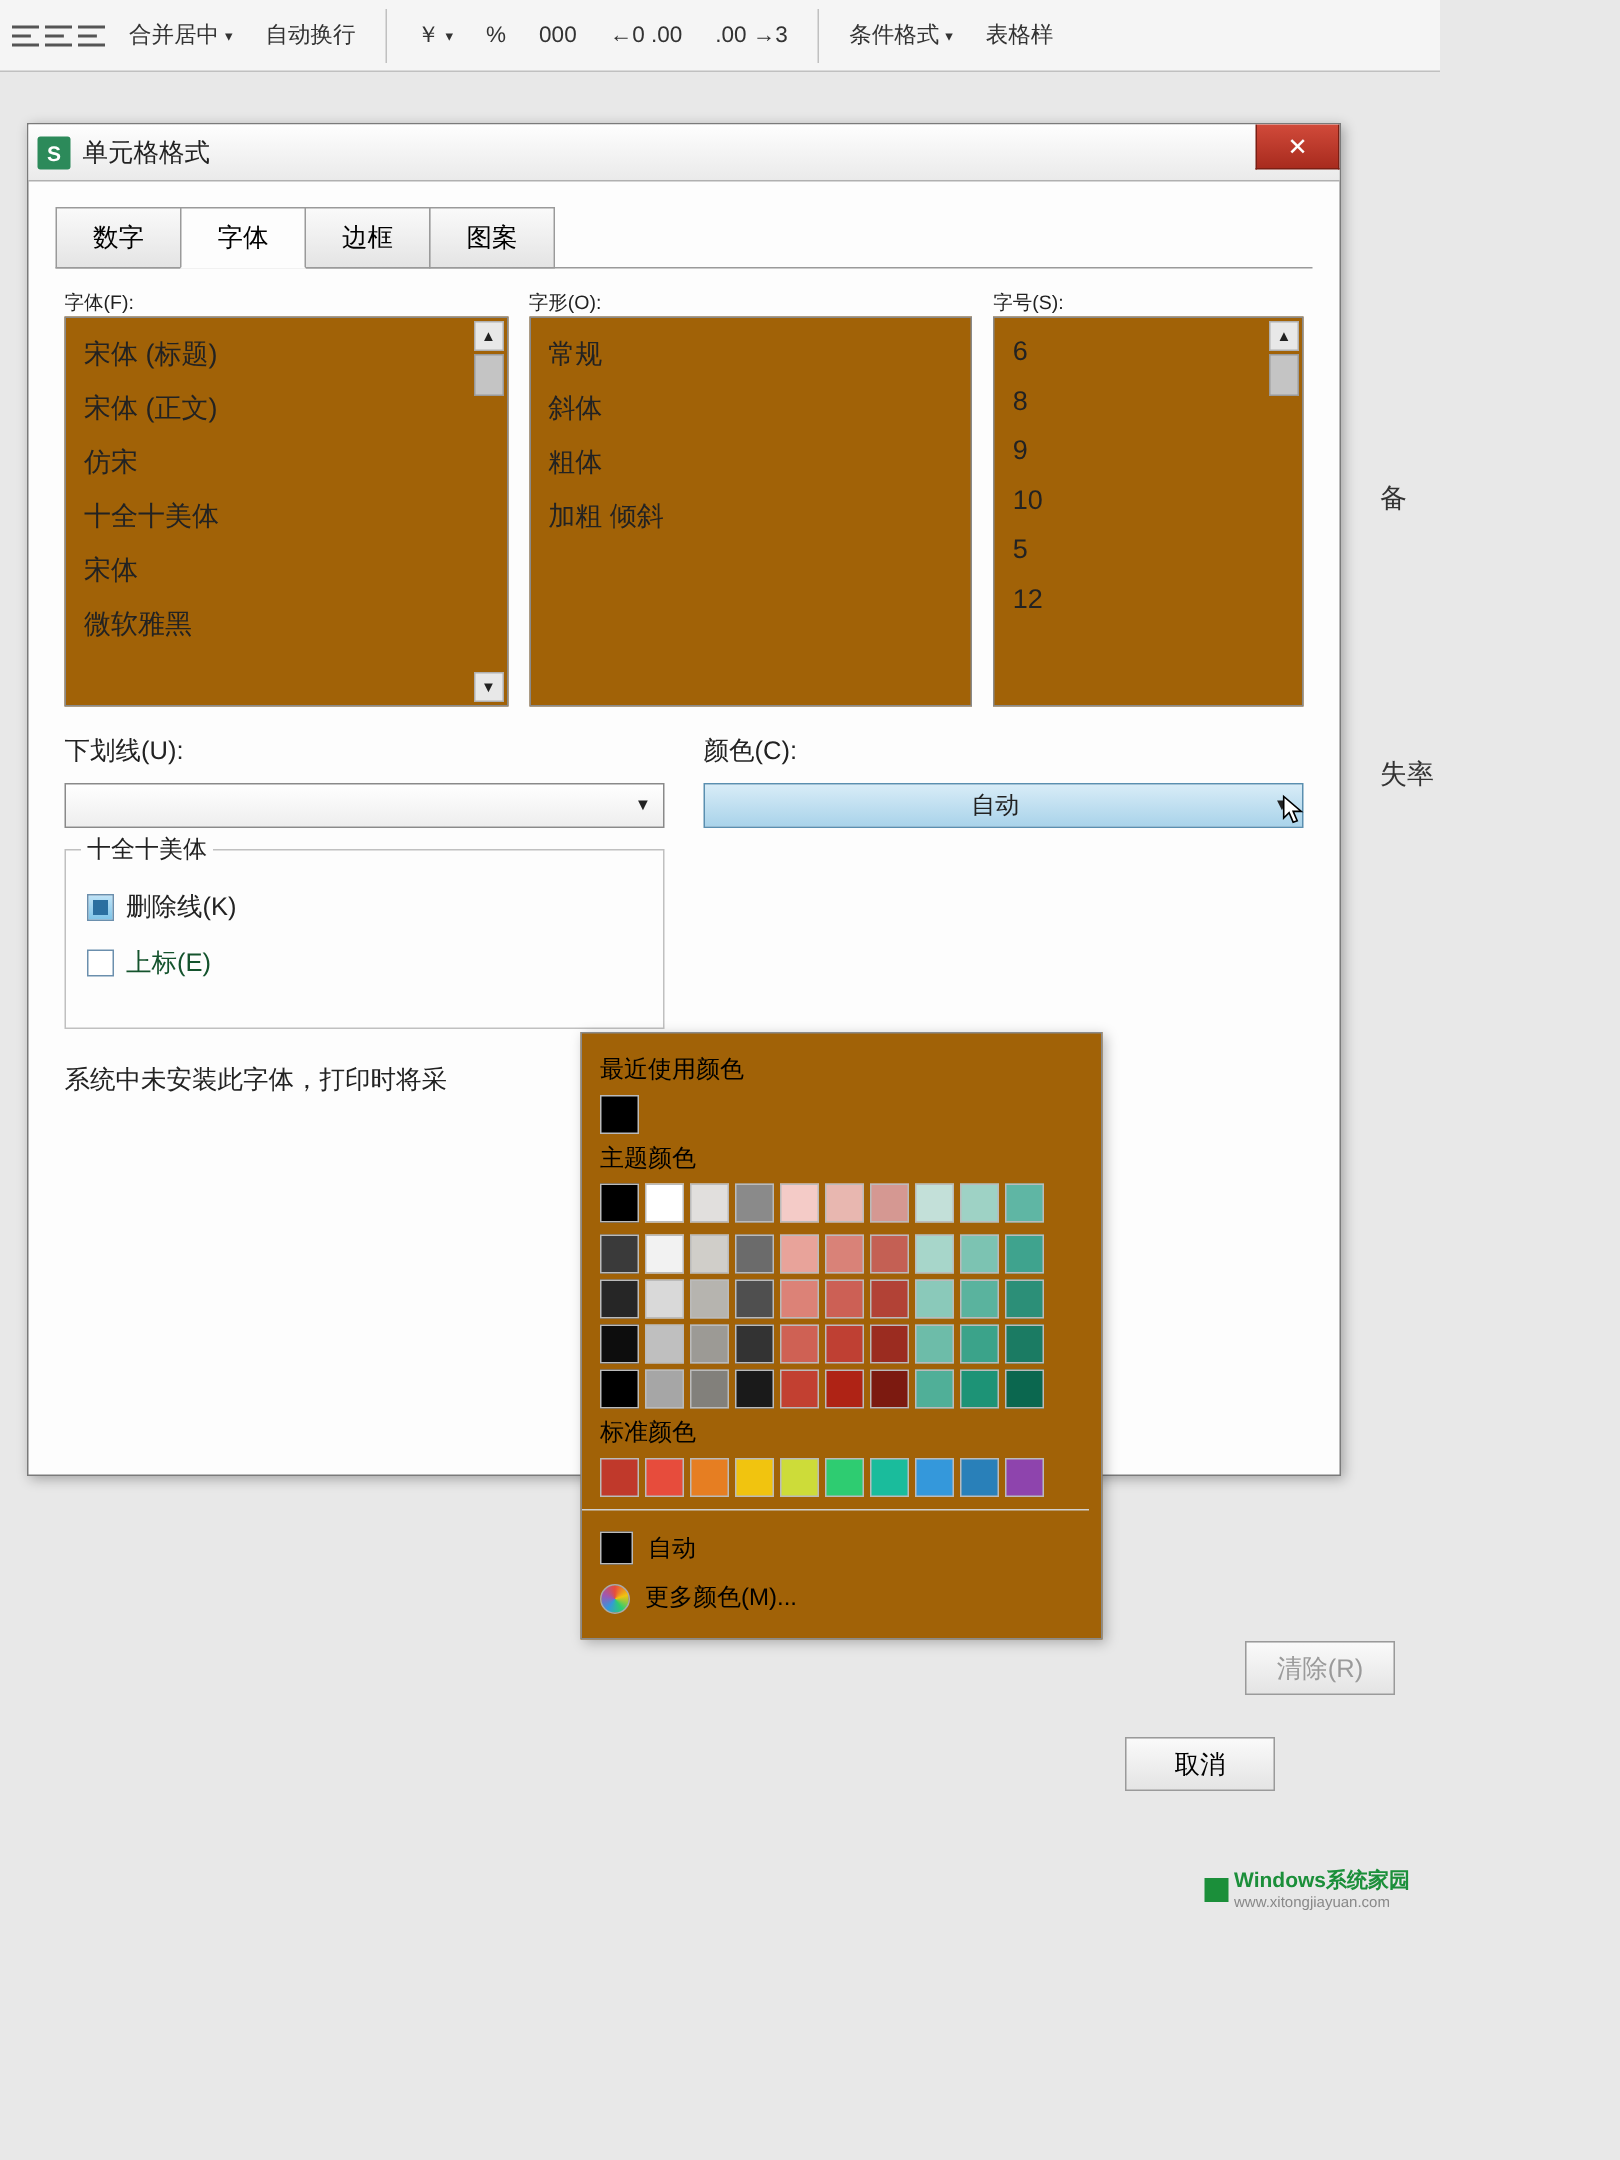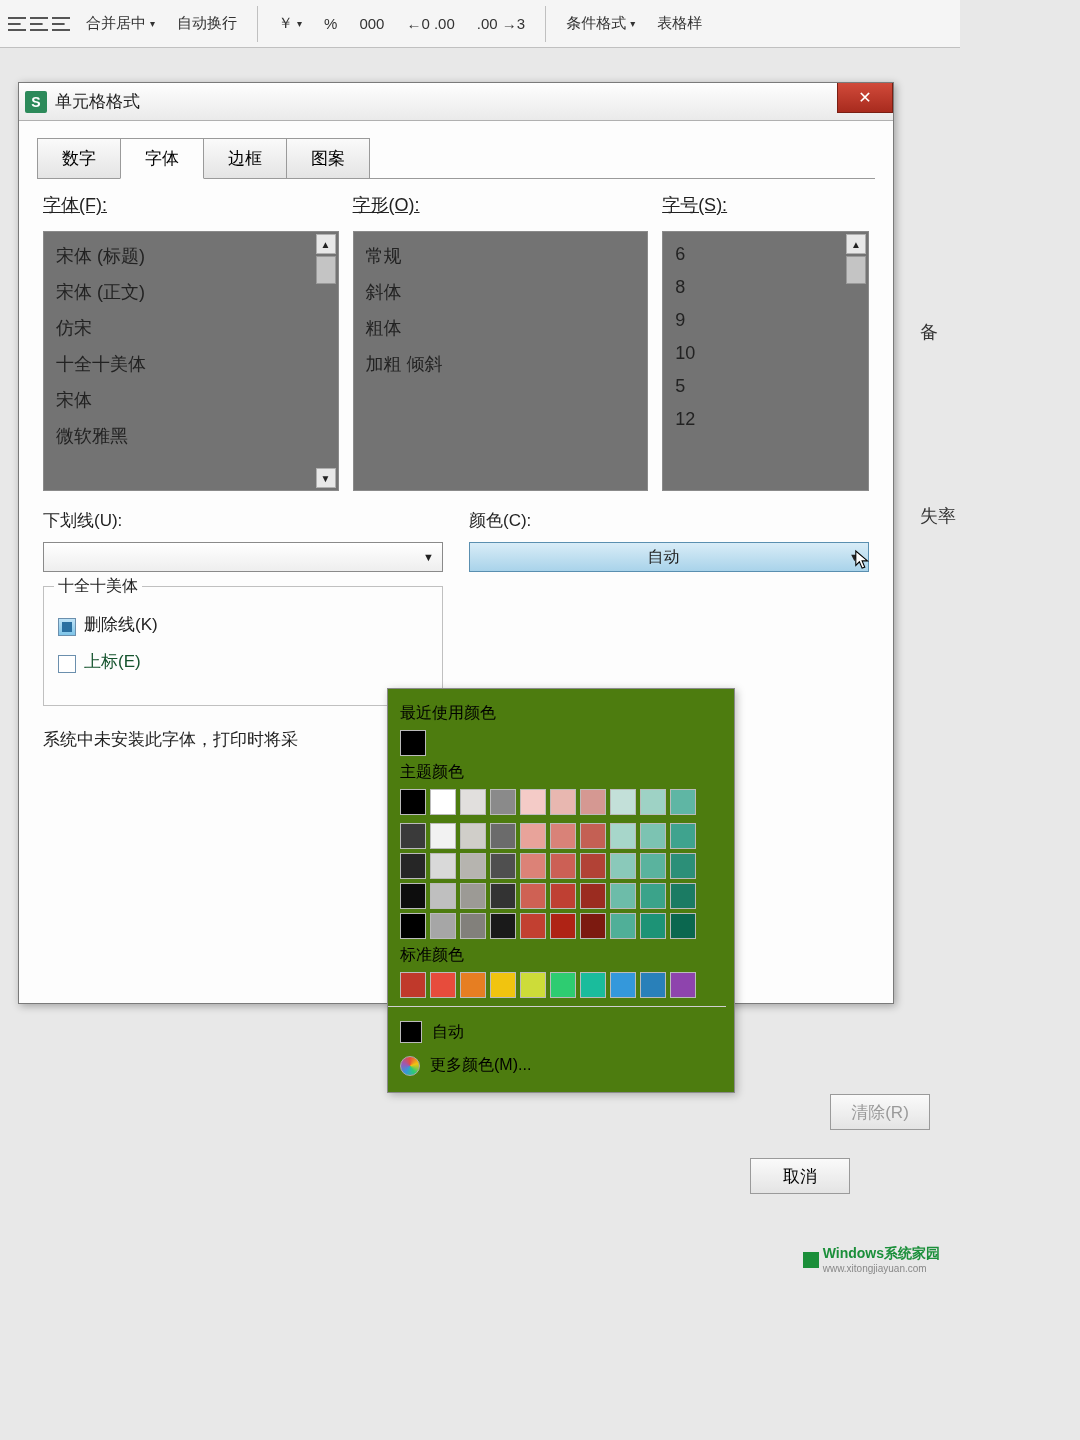--- a/index.html
+++ b/index.html
@@ -26,48 +26,48 @@
   .tabstrip { display: flex; padding: 16px 18px 0 18px; gap: 0; }
   .tab { padding: 8px 24px; border: 1px solid #9a9a9a; background: linear-gradient(#fafafa,#e4e4e4); font-size: 17px; cursor: pointer; position: relative; top: 1px; }
   .tab.active { background: #fdfdfd; border-bottom-color: #fdfdfd; z-index: 2; }
   .tab + .tab { margin-left: -1px; }
   .tab-underline { border-top: 1px solid #9a9a9a; margin: 0 18px; }
 
   .body { padding: 14px 24px 22px 24px; font-size: 17px; color: #222; }
 
   .row3 { display: flex; gap: 14px; }
   .col { flex: 1; display: flex; flex-direction: column; }
-  .col .lbl { margin-bottom: 14px; font-size: 18px; text-decoration: underline; }
-  .listbox { border: 1px solid #8a8a8a; background: #737373; height: 260px; overflow: hidden; position: relative; padding: 6px 2px; }
+  .col .lbl { font-size: 13px; }
+  .listbox { border: 1px solid #8a8a8a; background: #a16207; height: 260px; overflow: hidden; position: relative; padding: 6px 2px; }
   .listbox .item { padding: 6px 10px; font-size: 18px; color: #222; }
   .listbox .scroll-up, .listbox .scroll-down { position: absolute; right: 2px; width: 20px; height: 20px; background: #e8e8e8; border: 1px solid #b0b0b0; display: flex; align-items: center; justify-content: center; font-size: 10px; }
   .listbox .scroll-up { top: 2px; }
   .listbox .scroll-down { bottom: 2px; }
   .listbox .thumb { position: absolute; right: 2px; top: 24px; width: 20px; height: 28px; background: #c4c4c4; border: 1px solid #9a9a9a; }
 
   .row2 { display: flex; gap: 26px; margin-top: 18px; }
   .half { flex: 1; }
   .combo { border: 1px solid #8a8a8a; height: 30px; background: linear-gradient(#fff,#eee); display: flex; align-items: center; justify-content: space-between; padding: 0 8px; font-size: 16px; }
   .combo .arrow { font-size: 11px; }
   .combo.auto { background: linear-gradient(#d8ecf7,#a9d3ea); border-color: #5a8fb0; position: relative; }
   .cursor { position: absolute; right: -4px; top: 6px; width: 18px; height: 22px; }
   .cursor svg { width: 100%; height: 100%; }
 
   .fx-box { border: 1px solid #c0c0c0; margin-top: 14px; padding: 12px 14px 18px 14px; position: relative; }
   .fx-box .legend { position: absolute; top: -11px; left: 10px; background: #fdfdfd; padding: 0 4px; font-size: 16px; }
-  .check-row { display: flex; align-items: flex-end; gap: 8px; margin: 14px 0; font-size: 17px; }
+  .check-row { display: flex; align-items: center; gap: 8px; margin: 14px 0; font-size: 17px; }
   .check-row.disabled { color: #14532d; }
   .checkbox { width: 18px; height: 18px; border: 1px solid #6b8fad; background: #fff; display: flex; align-items: center; justify-content: center; }
   .checkbox.checked { background: linear-gradient(#bfe3f7,#7ec4e8); }
   .checkbox.checked::after { content: ""; width: 10px; height: 10px; background: #2a6fa0; }
 
   .warn { margin-top: 22px; font-size: 17px; }
 
   
-  .color-panel { position: absolute; left: 387px; top: 688px; width: 348px; background: #4d7c0f; border: 1px solid #8a8a8a; box-shadow: 2px 2px 8px rgba(0,0,0,.25); padding: 8px 20px 10px 12px; font-size: 16px; z-index: 10; }
+  .color-panel { position: absolute; left: 387px; top: 688px; width: 348px; background: #a16207; border: 1px solid #8a8a8a; box-shadow: 2px 2px 8px rgba(0,0,0,.25); padding: 8px 20px 10px 12px; font-size: 16px; z-index: 10; }
   .cp-section-title { margin: 6px 0 6px 0; }
   .cp-row { display: flex; gap: 4px; margin-bottom: 4px; }
   .swatch { width: 26px; height: 26px; border: 1px solid #bbb; }
   .cp-divider { border-top: 1px solid #d0d0d0; margin: 8px -12px; }
   .cp-auto-row { display: flex; align-items: center; gap: 10px; padding: 6px 0; }
   .cp-auto-row .swatch { width: 22px; height: 22px; }
   .cp-more-row { display: flex; align-items: center; gap: 10px; padding: 6px 0; }
   .more-icon { width: 20px; height: 20px; border-radius: 50%; background: conic-gradient(#e74c3c,#f1c40f,#2ecc71,#3498db,#9b59b6,#e74c3c); border: 1px solid #aaa; }
 
   

